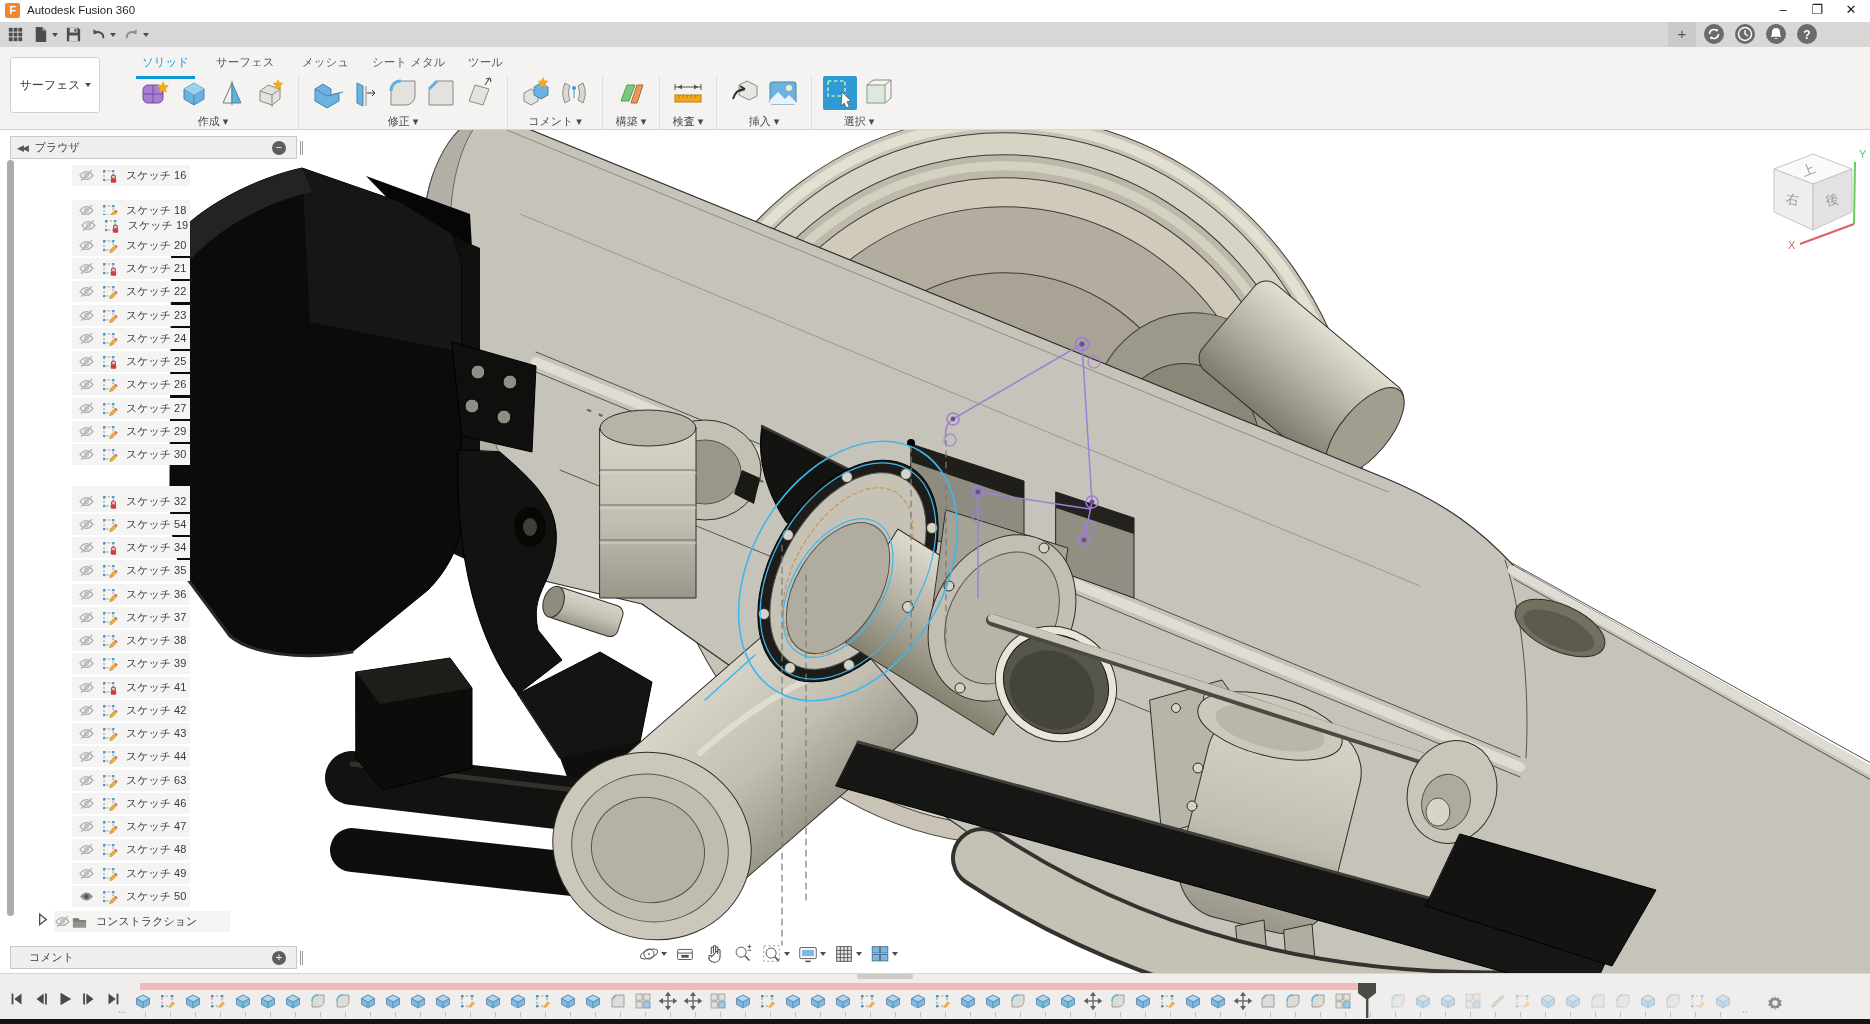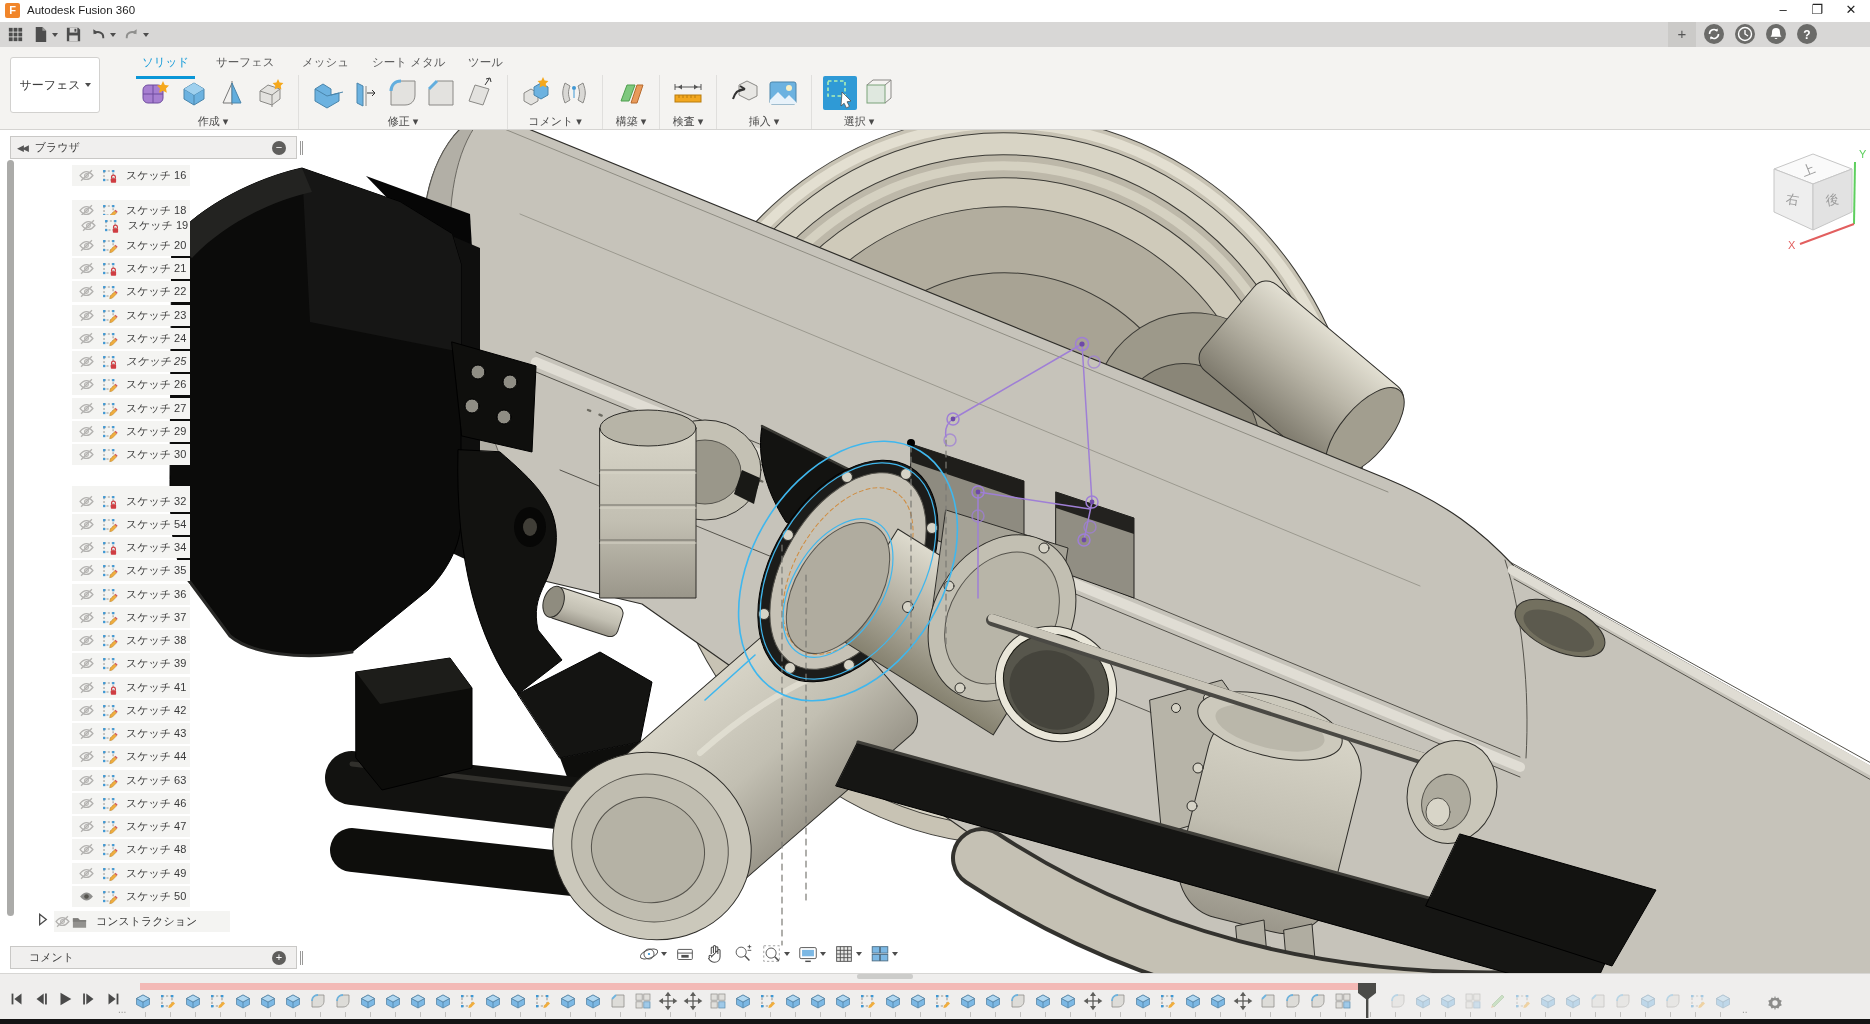--- a/index.html
+++ b/index.html
@@ -705,21 +705,21 @@
             <rect x="3.2" y="4.2" width="9.6" height="9.6" fill="none" stroke="#9a9996" stroke-width="1.1" stroke-dasharray="2.2,1.8"></rect>
             <rect x="2.2" y="3.2" width="2.4" height="2.4" fill="#3f98d4"></rect>
             <rect x="11.8" y="3.2" width="2.4" height="2.4" fill="#3f98d4"></rect>
             <rect x="2.2" y="12.6" width="2.4" height="2.4" fill="#3f98d4"></rect>
             <path d="M9.8 13.8l4.6-4.6 2.2 2.2-4.6 4.6-2.8.6z" fill="#f0ad3e" stroke="#b57b1e" stroke-width=".5"></path>
             <path d="M14.4 9.2l2.2 2.2 1-1-2.2-2.2z" fill="#d6575b"></path>
           </svg>
         </span>
         <span class="blabel">スケッチ 24</span>
       </div>
-      <div class="brow" style="top: 351px; font-style: italic;">
+      <div class="brow" style="top: 351px;">
         <span class="ic" style="width: 17px; height: 17px;">
           <svg viewBox="0 0 18 18">
             <path d="M2.2 9c2.3-2.9 4.6-4.2 6.8-4.2S13.5 6.1 15.8 9c-2.3 2.9-4.6 4.2-6.8 4.2S4.5 11.9 2.2 9z" fill="none" stroke="#b3b2b0" stroke-width="1.3"></path>
             <circle cx="9" cy="9" r="2" fill="none" stroke="#b3b2b0" stroke-width="1.2"></circle>
             <line x1="3.2" y1="14.6" x2="14.8" y2="3.4" stroke="#b3b2b0" stroke-width="1.3"></line>
           </svg>
         </span>
         <span class="ic" style="width: 17px; height: 17px;">
           <svg viewBox="0 0 18 18">
             <rect x="3.2" y="4.2" width="9.6" height="9.6" fill="none" stroke="#9a9996" stroke-width="1.1" stroke-dasharray="2.2,1.8"></rect>

